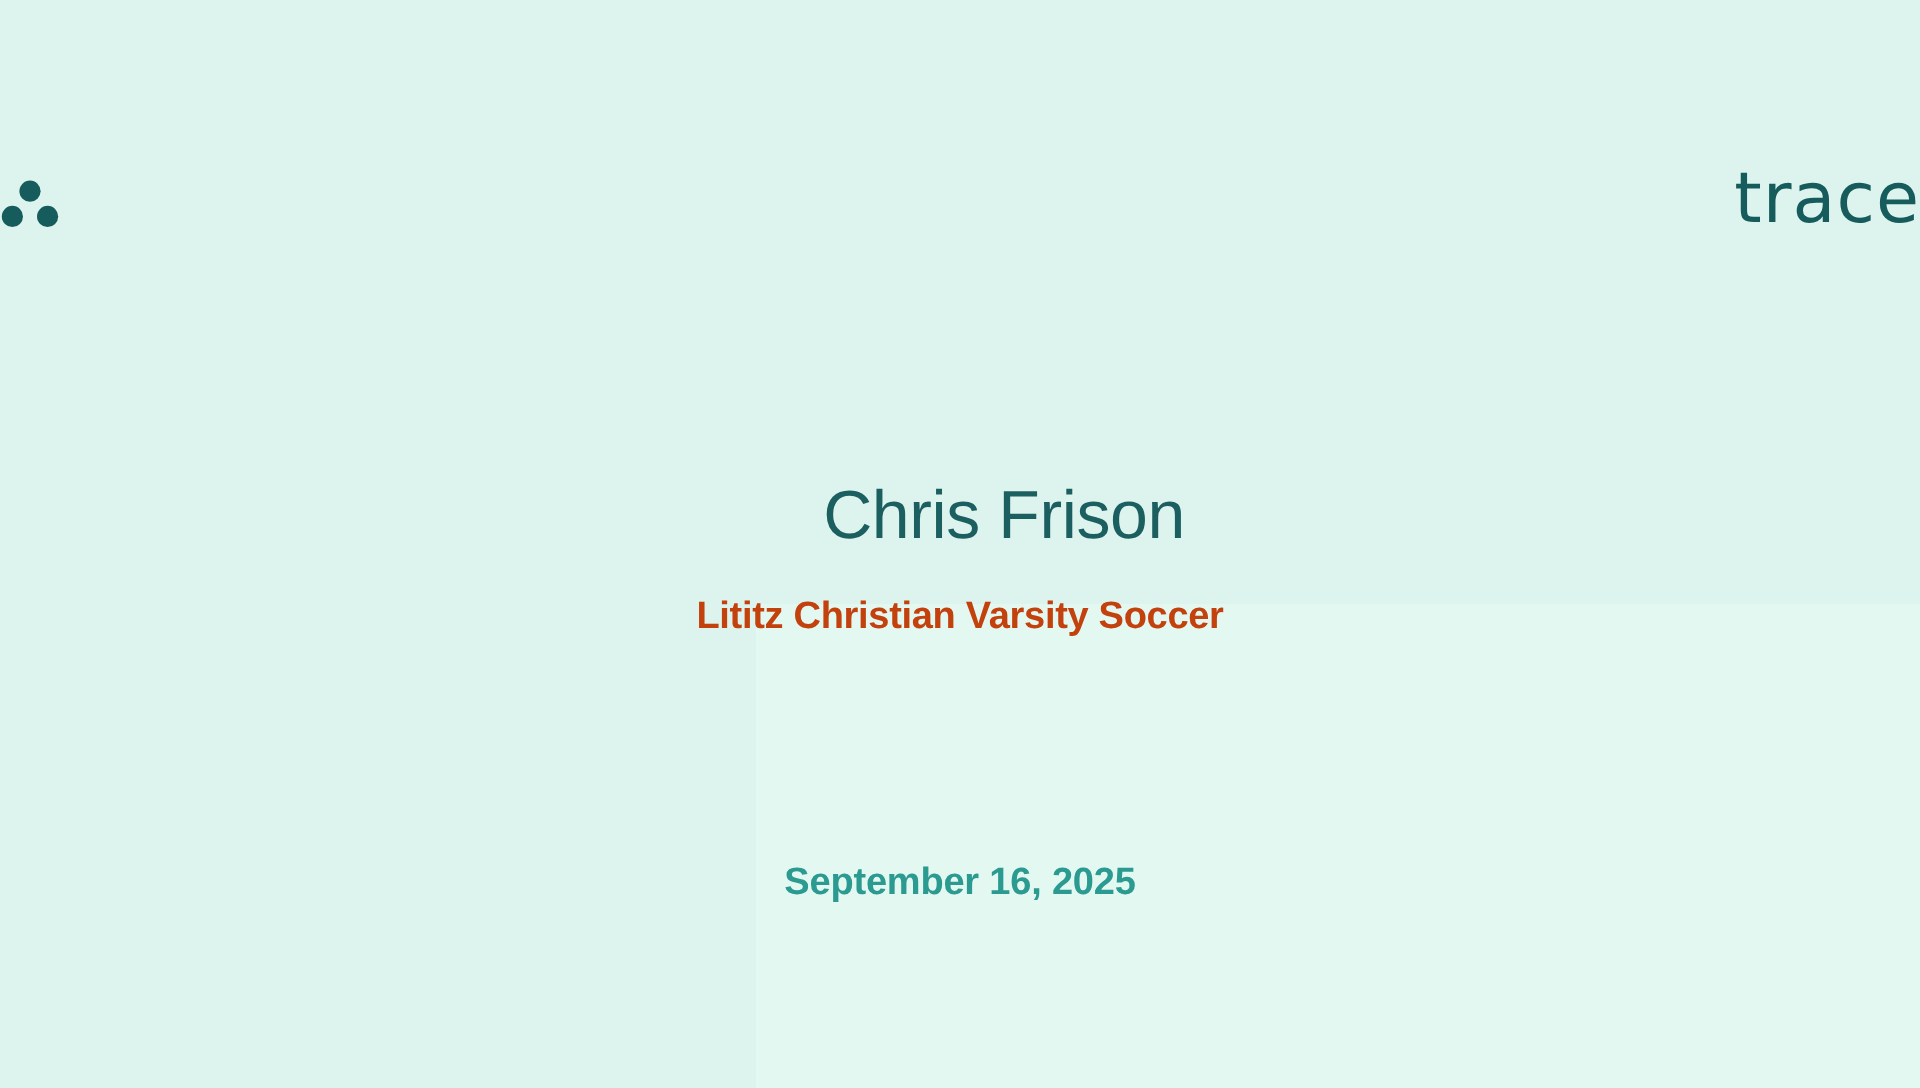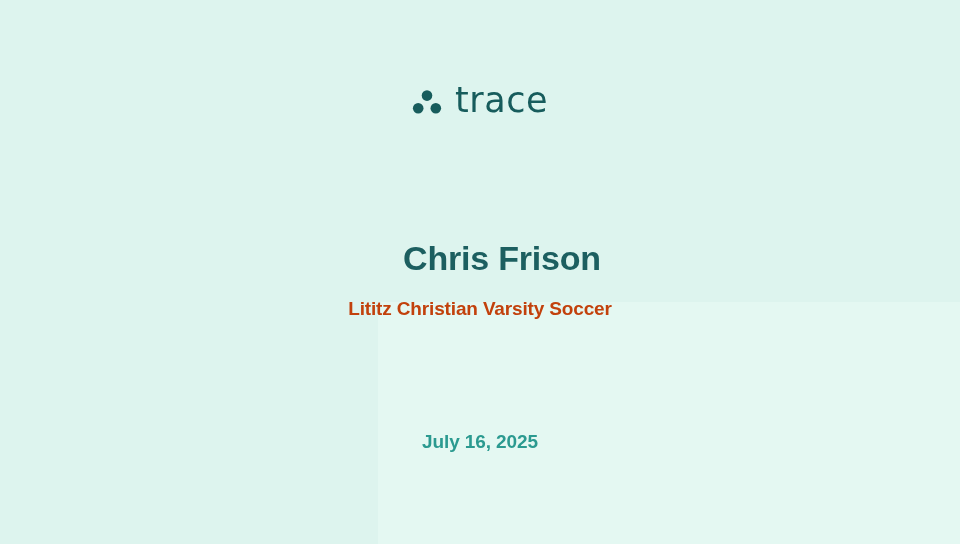--- a/index.html
+++ b/index.html
@@ -44,21 +44,21 @@
   }
 
   
   .logo {
     position: absolute;
     top: 84px;
     left: 0;
     right: 0;
     display: flex;
     align-items: center;
-    justify-content: center;
+    justify-content: space-between;
     gap: 13px;
   }
 
   .logo-mark {
     display: block;
     width: 30px;
     height: 26px;
   }
 
   .logo-word {
@@ -72,21 +72,21 @@
   }
 
   
   .athlete-name {
     position: absolute;
     top: 240px;
     left: 0;
     right: 0;
     text-align: center;
     font-size: 34px;
-    font-weight: bold;
+    font-weight: normal;
     letter-spacing: -0.2px;
     color: #1c5f60;
     line-height: 1.1;
     margin-left: 44px;
   }
 
   
   .team-name {
     position: absolute;
     top: 298px;
@@ -132,16 +132,16 @@
           <circle cx="23.8" cy="19.2" r="5.3" fill="#175c5c"></circle>
         </svg>
       </span>
       <span class="logo-word">trace</span>
     </div>
 
     <div class="athlete-name">Chris Frison</div>
 
     <div class="team-name">Lititz Christian Varsity Soccer</div>
 
-    <div class="event-date">July 16, 2025</div>
+    <div class="event-date">September 16, 2025</div>
 
   </div>
 </div>
 
 </body></html>

